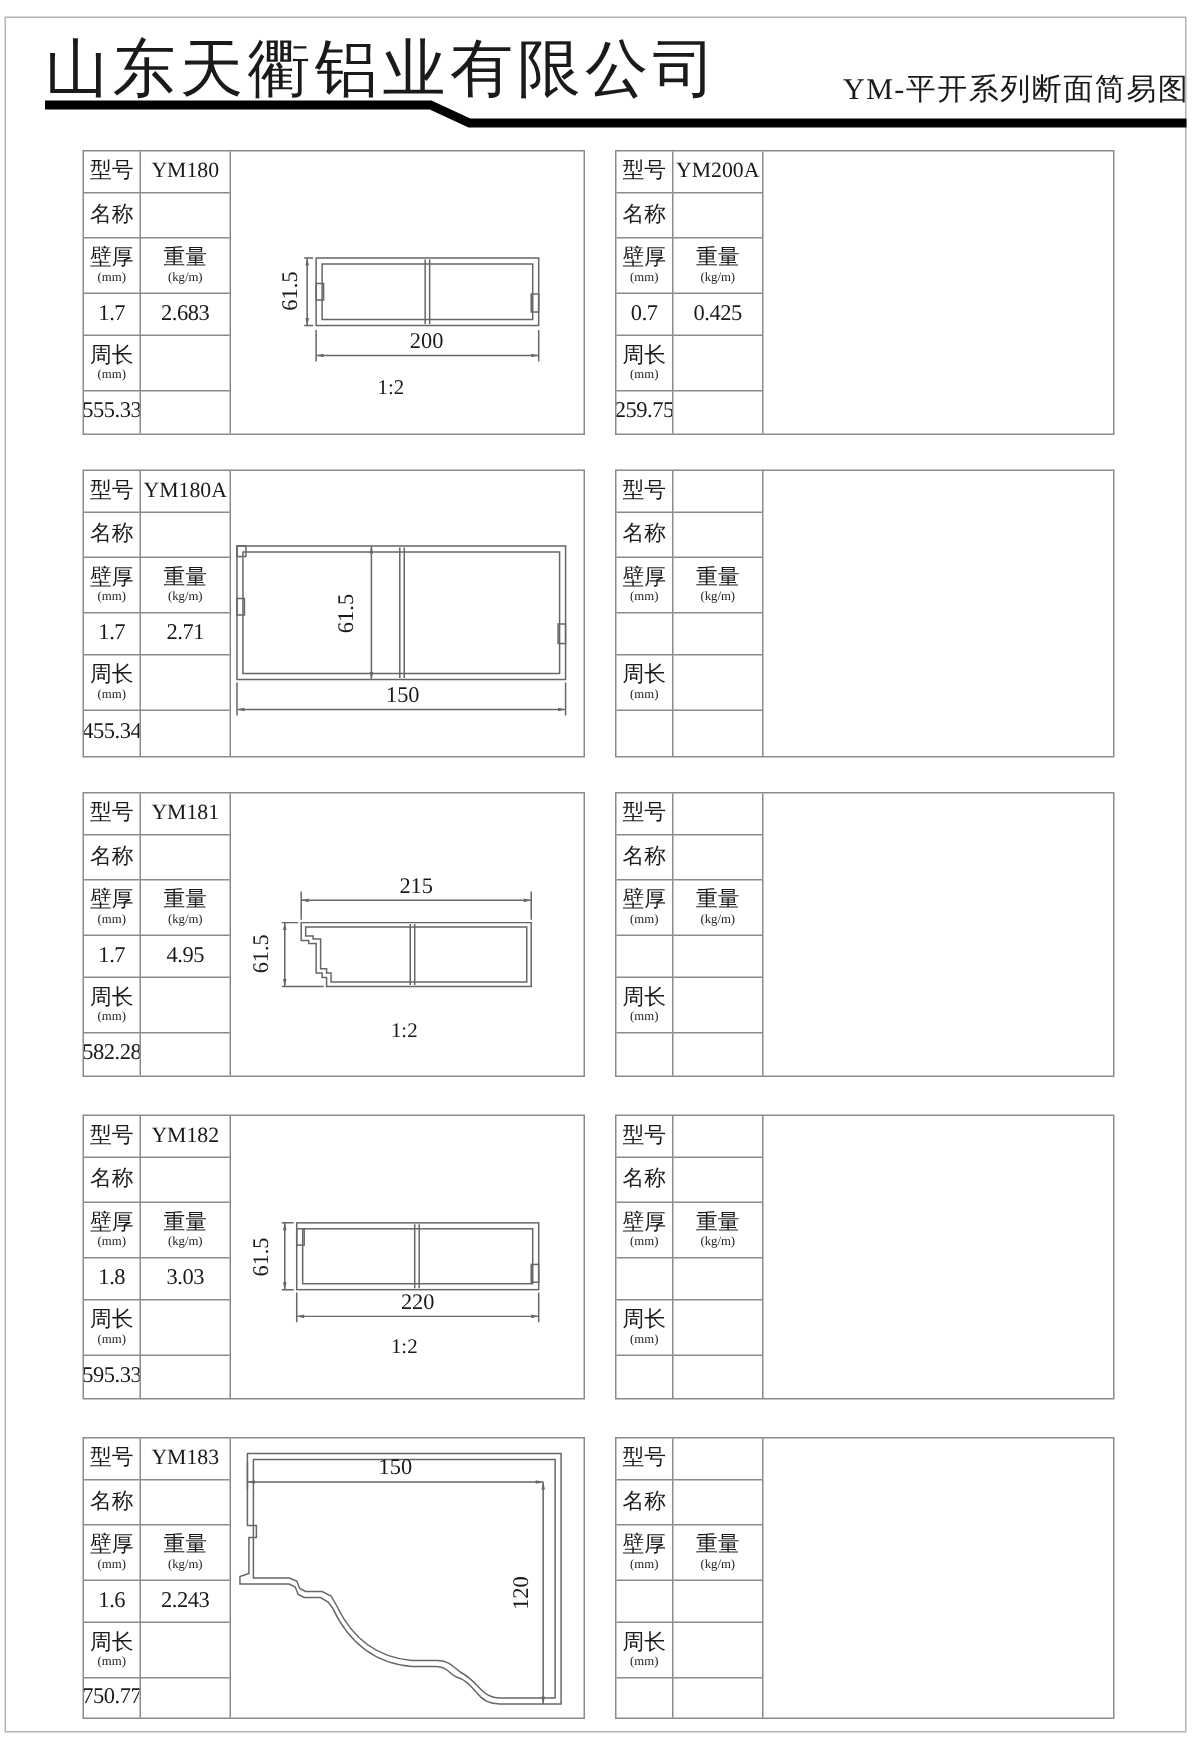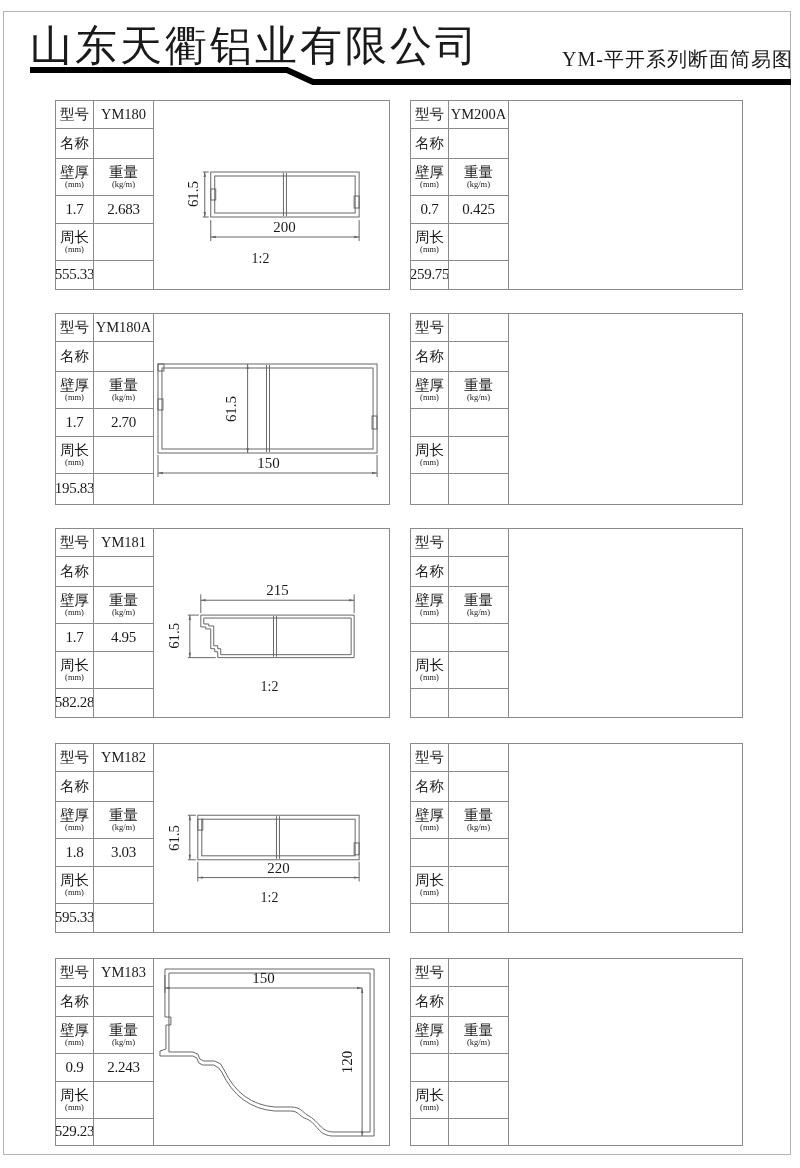--- a/index.html
+++ b/index.html
@@ -117,27 +117,27 @@
     <div class="tc"></div>
     <div class="tc">
         <span>壁厚</span>
         <span class="unit">(mm)</span>
       </div>
     <div class="tc">
         <span>重量</span>
         <span class="unit">(kg/m)</span>
       </div>
     <div class="tc val">1.7</div>
-    <div class="tc val">2.70</div>
-    <div class="tc">
-        <span>周长</span>
-        <span class="unit">(mm)</span>
-      </div>
-    <div class="tc"></div>
-    <div class="tc val">195.83</div>
+    <div class="tc val">2.71</div>
+    <div class="tc">
+        <span>周长</span>
+        <span class="unit">(mm)</span>
+      </div>
+    <div class="tc"></div>
+    <div class="tc val">455.34</div>
     <div class="tc"></div>
   </div>
   <div class="draw">
     <svg viewBox="0 0 237 190" preserveAspectRatio="none">
       <rect class="ln" x="5" y="50" width="220" height="89"></rect>
       <rect class="ln" x="9" y="54" width="212" height="81"></rect>
       <path class="ln" d="M114 51 V138 M117 51 V138"></path>
       <rect class="ln" x="5" y="50" width="6" height="7"></rect>
       <rect class="ln" x="5" y="85" width="5" height="11"></rect>
       <rect class="ln" x="220" y="102" width="5" height="13"></rect>
@@ -327,28 +327,28 @@
     <div class="tc">名称</div>
     <div class="tc"></div>
     <div class="tc">
         <span>壁厚</span>
         <span class="unit">(mm)</span>
       </div>
     <div class="tc">
         <span>重量</span>
         <span class="unit">(kg/m)</span>
       </div>
-    <div class="tc val">0.9</div>
+    <div class="tc val">1.6</div>
     <div class="tc val">2.243</div>
     <div class="tc">
         <span>周长</span>
         <span class="unit">(mm)</span>
       </div>
     <div class="tc"></div>
-    <div class="tc val">529.23</div>
+    <div class="tc val">750.77</div>
     <div class="tc"></div>
   </div>
   <div class="draw">
     <svg viewBox="0 0 237 186" preserveAspectRatio="none">
       <path class="ln" d="M222 10 L12 10 L12 58 L18 58 L18 66 L13 66 L13 90 L7 92 L7 97 L40 97 L44 99 L46 104 L50 106 L61 106 L66 109 L69 113 Q86 149 122 152 L138 152 C146 152 147 157 152 159 C159 161 162 166 166 170 C169 174 174 177 181 177 L222 177 Z"></path>
       <path class="ln" d="M218 14 L16 14 L16 93 L40 93 L45 95 L47 100 L51 102 L62 102 L68 105 L72 112 Q88 145 122 148 L139 148 C148 148 150 153 155 156 C161 159 165 164 169 168 C172 171 176 173 181 173 L218 173 Z"></path>
       <path class="ln" d="M12 16 V34 M12 29 H210 M210 29 V177"></path>
       <polygon class="ar" points="17,27.8 17,30.2 12,29"></polygon>
       <polygon class="ar" points="205,27.8 205,30.2 210,29"></polygon>
       <polygon class="ar" points="208.8,34 211.2,34 210,29"></polygon>

